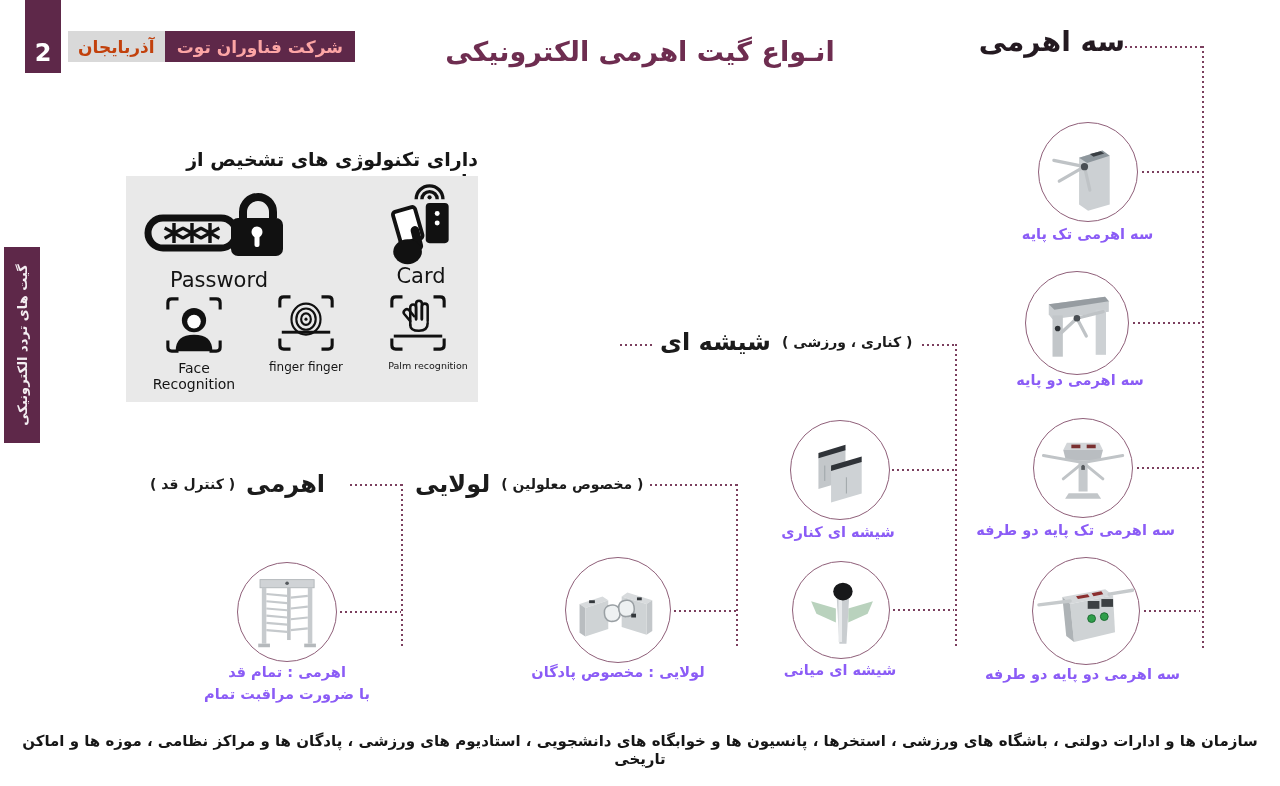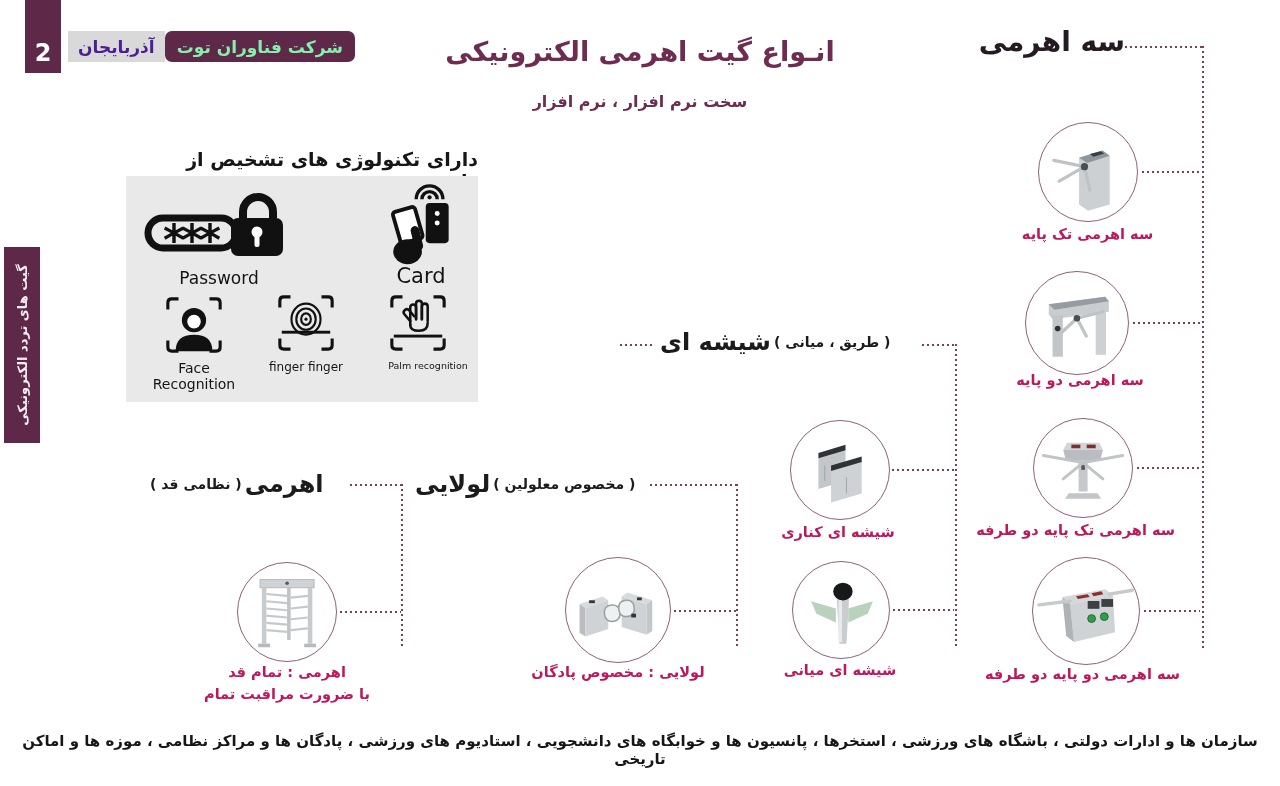--- a/index.html
+++ b/index.html
@@ -9,34 +9,34 @@
   
   .hdot{position:absolute;height:2px;
         background-image:repeating-linear-gradient(90deg,#7b3f5e 0 2px,transparent 2px 5px);}
   .vdot{position:absolute;width:2px;
         background-image:repeating-linear-gradient(180deg,#7b3f5e 0 2px,transparent 2px 5px);}
   
   .ring{position:absolute;border:1.5px solid #8f5f79;border-radius:50%;background:#fff;
         display:flex;align-items:center;justify-content:center;overflow:hidden;box-sizing:border-box;}
   .ring svg{width:92%;height:92%;}
   
-  .cap{position:absolute;font-weight:bold;color:#be185d;text-align:center;direction:rtl;
+  .cap{position:absolute;font-weight:bold;color:#8b5cf6;text-align:center;direction:rtl;
        font-size:14.5px;white-space:nowrap;}
   
-  .sec{position:absolute;display:flex;align-items:center;gap:3px;color:#1b1b1b;
+  .sec{position:absolute;display:flex;align-items:center;gap:11px;color:#1b1b1b;
        font-weight:bold;white-space:nowrap;text-align:center;}
   .sec .big{font-size:24px;direction:rtl;}
   .sec .note{font-size:14px;direction:rtl;}
   
   .pgbox{position:absolute;left:25px;top:0;width:36px;height:73px;background:#5e2849;
          color:#fff;display:flex;align-items:flex-end;justify-content:center;
          font-size:24px;font-weight:bold;padding-bottom:6px;box-sizing:border-box;}
   .company{position:absolute;left:68px;top:31px;height:31px;display:flex;font-weight:bold;font-size:17px;}
-  .company .region{background:#d9d9d9;color:#4c1d95;display:flex;align-items:center;padding:0 10px;}
-  .company .name{background:#5e2849;color:#86efac;display:flex;align-items:center;padding:0 12px;direction:rtl;border-radius:7px;}
+  .company .region{background:#d9d9d9;color:#c2410c;display:flex;align-items:center;padding:0 10px;}
+  .company .name{background:#5e2849;color:#fca5a5;display:flex;align-items:center;padding:0 12px;direction:rtl;}
   .maintitle{position:absolute;left:420px;top:36px;width:440px;text-align:center;
              color:#6e2d50;font-size:27px;font-weight:bold;direction:rtl;}
   .subtitle{position:absolute;left:420px;top:92px;width:440px;text-align:center;
             color:#6e2d50;font-size:16px;font-weight:bold;direction:rtl;}
   .sidestrip{position:absolute;left:4px;top:247px;width:36px;height:196px;background:#5e2849;}
   .sidestrip span{position:absolute;left:50%;top:50%;transform:translate(-50%,-50%) rotate(-90deg);
                   white-space:nowrap;color:#f4eef2;font-size:13px;font-weight:bold;direction:rtl;}
   .techhead{position:absolute;left:130px;top:148px;width:348px;text-align:right;direction:rtl;
             color:#161616;font-size:19px;font-weight:bold;}
   .graybox{position:absolute;left:126px;top:176px;width:352px;height:226px;background:#e9e9e9;}
@@ -55,40 +55,39 @@
 
   <div class="pgbox">
     <span>2</span>
   </div>
   <div class="company">
     <div class="region">آذربایجان</div>
     <div class="name">شرکت فناوران توت</div>
   </div>
 
   <div class="maintitle">انـواع گیت اهرمی الکترونیکی</div>
-  <div class="subtitle">سخت نرم افزار ، نرم افزار</div>
 
   <div class="sidestrip">
     <span>گیت های تردد الکترونیکی</span>
   </div>
 
   <div class="techhead">دارای تکنولوژی های تشخیص از طریق:</div>
   <div class="graybox">
 
     <svg class="abs" style="left:16px;top:16px;" width="152" height="76" viewBox="0 0 150 76">
       <rect x="5" y="26" width="88" height="30" rx="15" fill="none" stroke="#111" stroke-width="7"></rect>
       <text x="20" y="63" font-size="42" font-weight="bold" fill="#111" font-family="DejaVu Sans">*</text>
       <text x="38" y="63" font-size="42" font-weight="bold" fill="#111" font-family="DejaVu Sans">*</text>
       <text x="56" y="63" font-size="42" font-weight="bold" fill="#111" font-family="DejaVu Sans">*</text>
       <path d="M 100 26 v-6 a 15 15 0 0 1 30 0 v 6" fill="none" stroke="#111" stroke-width="8"></path>
       <rect x="88" y="26" width="52" height="38" rx="7" fill="#111"></rect>
       <circle cx="114" cy="40" r="5.5" fill="#fff"></circle>
       <rect x="111.5" y="42" width="5" height="13" rx="2" fill="#fff"></rect>
     </svg>
-    <div class="tech-label" style="left:28px;top:92px;width:130px;font-size:17px;">Password</div>
+    <div class="tech-label" style="left:28px;top:92px;width:130px;font-size:21px;">Password</div>
 
     <svg class="abs" style="left:252px;top:6px;" width="84" height="86" viewBox="0 0 84 90">
       <path d="M44 18 a8 8 0 0 1 16 0" fill="none" stroke="#111" stroke-width="3.5"></path>
       <path d="M38 18 a14 14 0 0 1 28 0" fill="none" stroke="#111" stroke-width="3.5"></path>
       <circle cx="52" cy="16" r="2.2" fill="#111"></circle>
       <rect x="48" y="22" width="24" height="42" rx="4" fill="#111"></rect>
       <circle cx="60" cy="33" r="2.6" fill="#fff"></circle>
       <circle cx="60" cy="43" r="2.6" fill="#fff"></circle>
       <g transform="rotate(-16 30 48)">
         <rect x="18" y="28" width="24" height="34" rx="3" fill="#fff" stroke="#111" stroke-width="4"></rect>
@@ -221,21 +220,21 @@
           <line x1="74" y1="33" x2="98" y2="29"></line>
       </g>
     </svg>
   </div>
   <div class="hdot" style="left:1144px;top:610px;width:56px;"></div>
   <div class="cap" style="left:995px;top:666px;width:185px;">سه اهرمی دو پایه دو طرفه</div>
 
   <div class="hdot" style="left:620px;top:344px;width:34px;"></div>
   <div class="sec" style="left:660px;top:328px;">
     <span class="big">شیشه ای</span>
-    <span class="note">( طریق ، میانی )</span>
+    <span class="note">( کناری ، ورزشی )</span>
   </div>
   <div class="hdot" style="left:922px;top:344px;width:34px;"></div>
   <div class="vdot" style="left:955px;top:344px;height:304px;"></div>
 
   <div class="ring" style="left:790px;top:420px;width:100px;height:100px;">
     <svg viewBox="0 0 100 100">
       <polygon points="26,36 56,27 56,62 26,71" fill="#c3c7ca"></polygon>
       <polygon points="26,31 56,22 56,28 26,37" fill="#2f3338"></polygon>
       <polygon points="40,50 74,40 74,76 40,86" fill="#ced2d5"></polygon>
       <polygon points="40,45 74,35 74,41 40,51" fill="#2f3338"></polygon>
@@ -252,21 +251,21 @@
       <polygon points="86,40 58,48 58,64 80,54" fill="#b9d2bd"></polygon>
       <polygon points="45,36 59,36 56,88 48,88" fill="#c9cdd0"></polygon>
       <rect x="47" y="36" width="4" height="50" fill="#e8eaec"></rect>
       <ellipse cx="52" cy="29" rx="11" ry="10" fill="#17181a"></ellipse>
     </svg>
   </div>
   <div class="hdot" style="left:893px;top:609px;width:61px;"></div>
   <div class="cap" style="left:760px;top:662px;width:160px;">شیشه ای میانی</div>
 
   <div class="sec" style="left:150px;top:470px;">
-    <span class="note">( نظامی قد )</span>
+    <span class="note">( کنترل قد )</span>
     <span class="big">اهرمی</span>
   </div>
   <div class="hdot" style="left:350px;top:484px;width:52px;"></div>
   <div class="vdot" style="left:401px;top:484px;height:163px;"></div>
   <div class="hdot" style="left:340px;top:611px;width:61px;"></div>
 
   <div class="ring" style="left:237px;top:562px;width:100px;height:100px;">
     <svg viewBox="0 0 100 100">
       <rect x="20" y="14" width="60" height="9" fill="#d0d3d6" stroke="#b0b5b8" stroke-width="1"></rect>
       <circle cx="50" cy="18" r="2" fill="#55595d"></circle>

